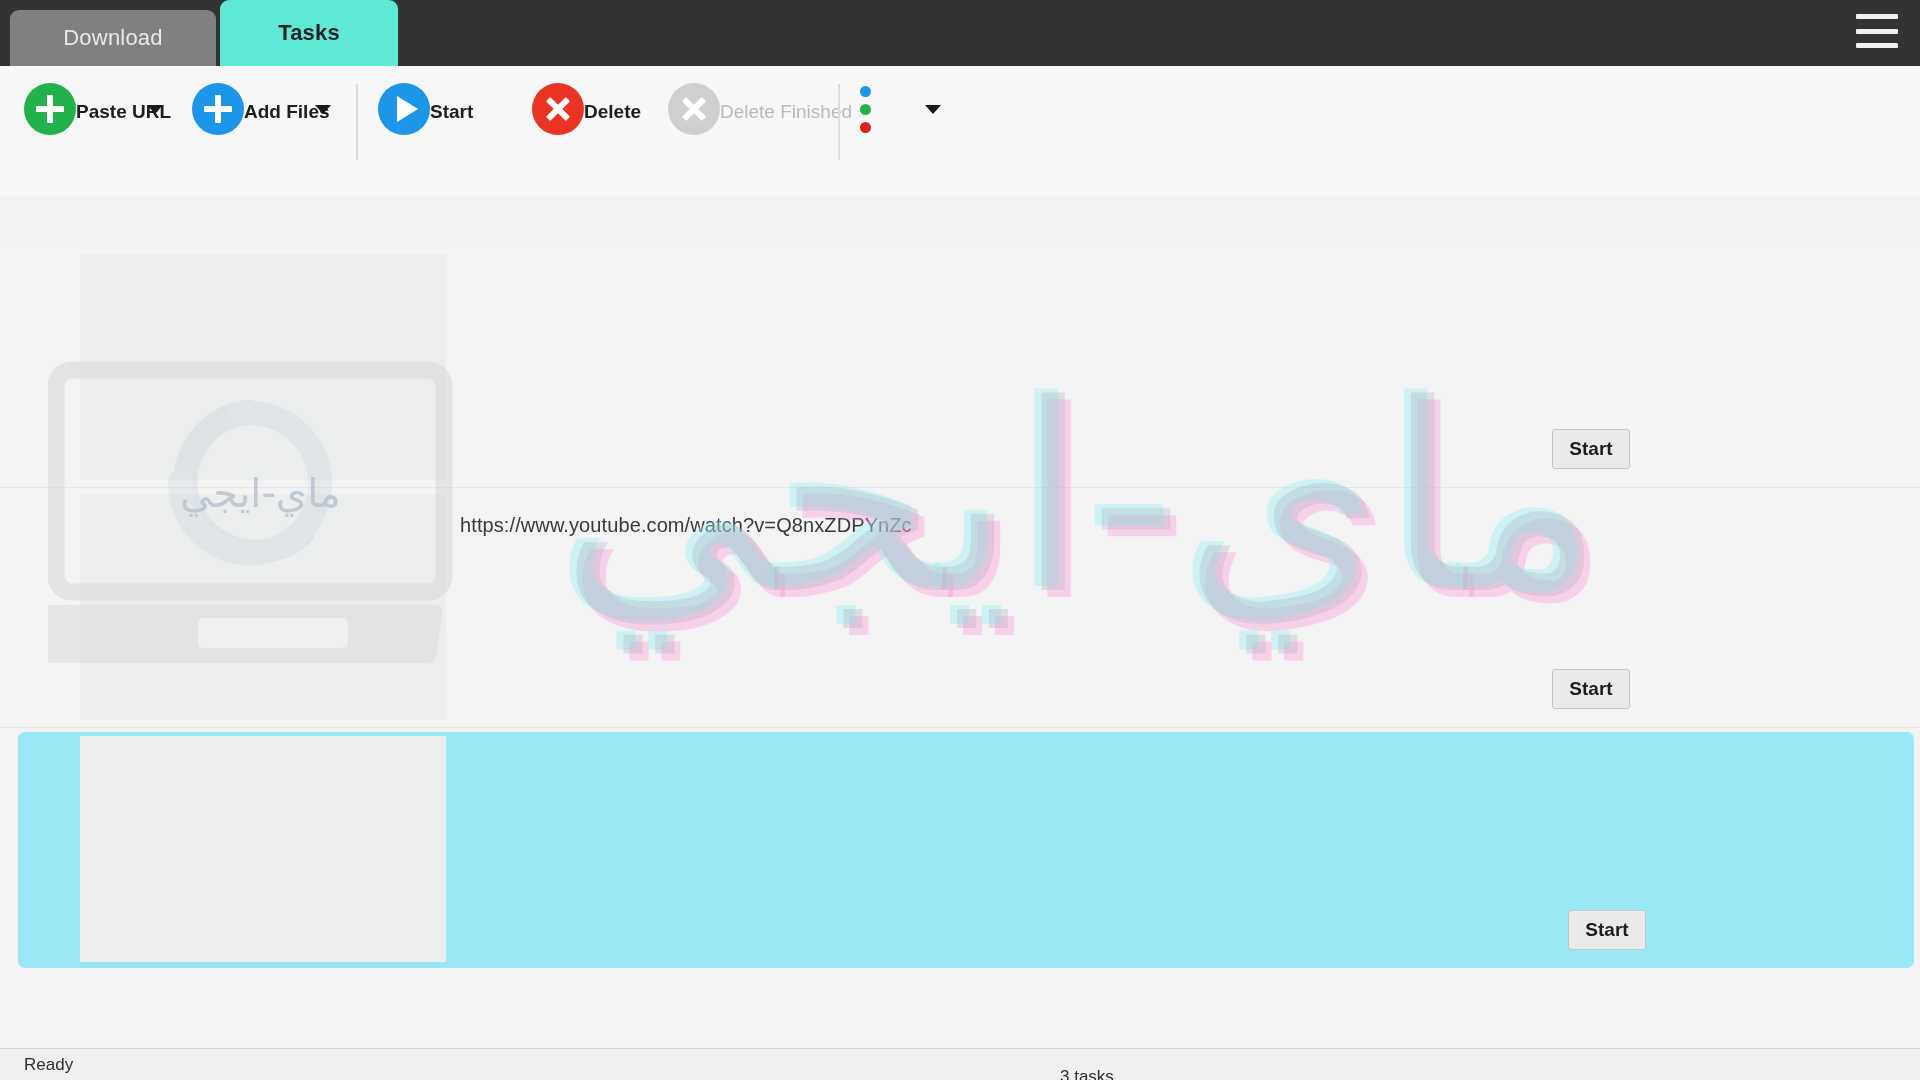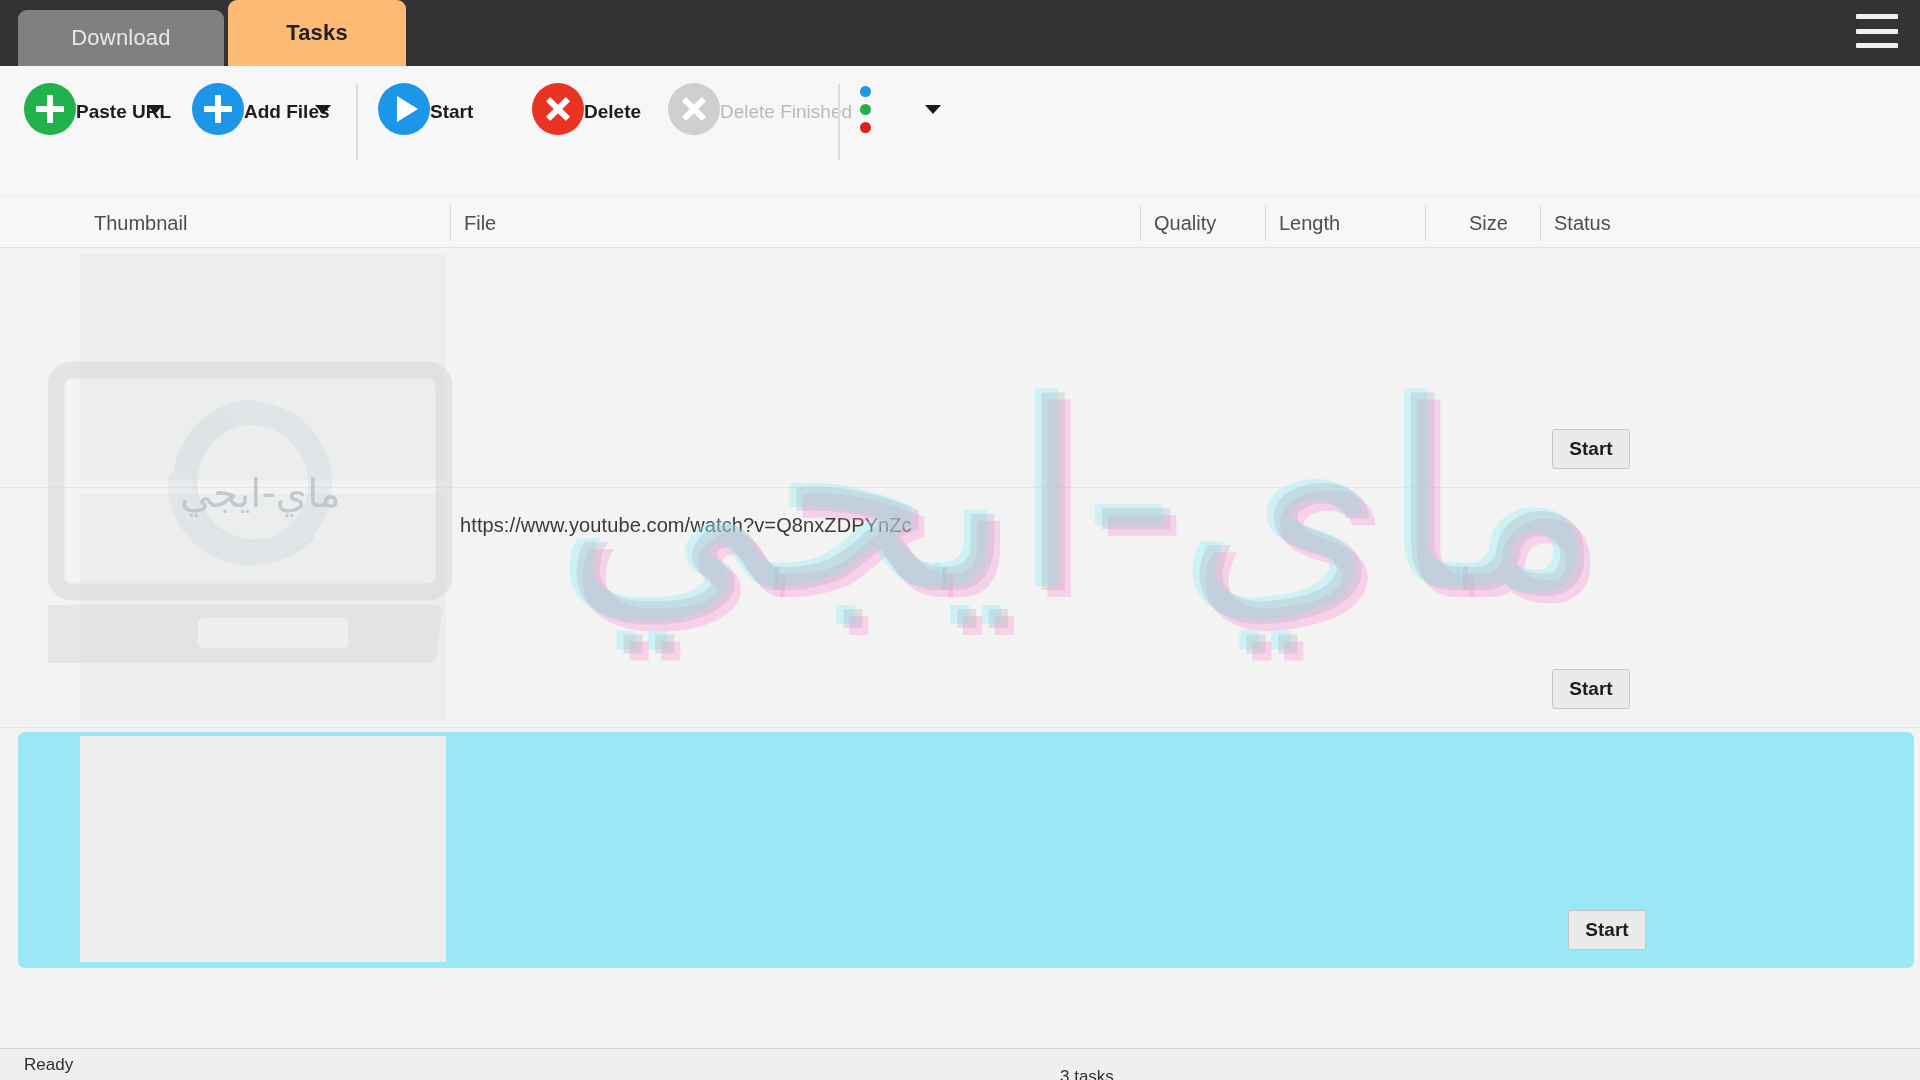--- a/index.html
+++ b/index.html
@@ -19,38 +19,38 @@
 
   
   .titlebar {
     position: absolute; left: 0; top: 0;
     width: 1920px; height: 66px;
     background: #333333;
     display: flex; align-items: flex-end;
   }
   .tabstrip {
     display: flex; align-items: flex-end;
-    height: 66px; padding-left: 18px;
+    height: 66px; padding-left: 10px;
   }
   .tab {
     position: relative;
     height: 56px;
     min-width: 206px;
     margin-right: 4px;
     border-radius: 9px 9px 0 0;
     background: #808080;
     color: #e8e8e8;
     font-size: 22px;
     display: flex; align-items: center; justify-content: center;
     letter-spacing: .2px;
     cursor: pointer;
     user-select: none;
   }
   .tab.active {
-    background: #fdba74;
+    background: #5eead4;
     color: #222222;
     font-weight: bold;
     height: 66px;
     min-width: 178px;
     z-index: 3;
     text-align: right;
   }
   .hamburger {
     position: absolute; right: 22px; top: 14px;
     width: 42px; height: 34px;
@@ -322,33 +322,20 @@
           <i style="background:#21b24b"></i>
           <i style="background:#e02020"></i>
         </div>
       </div>
     </div>
     <div class="caret">
         <i></i>
       </div>
   </div>
 
-  <div class="colhead">
-    <div class="cell" style="left:80px;width:370px">Thumbnail</div>
-    <div class="divider" style="left:450px"></div>
-    <div class="cell" style="left:450px;width:690px">File</div>
-    <div class="divider" style="left:1140px"></div>
-    <div class="cell" style="left:1140px;width:110px">Quality</div>
-    <div class="divider" style="left:1265px"></div>
-    <div class="cell" style="left:1265px;width:160px">Length</div>
-    <div class="divider" style="left:1425px"></div>
-    <div class="cell" style="left:1455px;width:90px">Size</div>
-    <div class="divider" style="left:1540px"></div>
-    <div class="cell" style="left:1540px;width:380px">Status</div>
-  </div>
 
   <div class="tasklist">
 
     <div class="row">
       <div class="thumb"></div>
       <div class="rowstart">Start</div>
     </div>
 
     <div class="row">
       <div class="thumb"></div>

